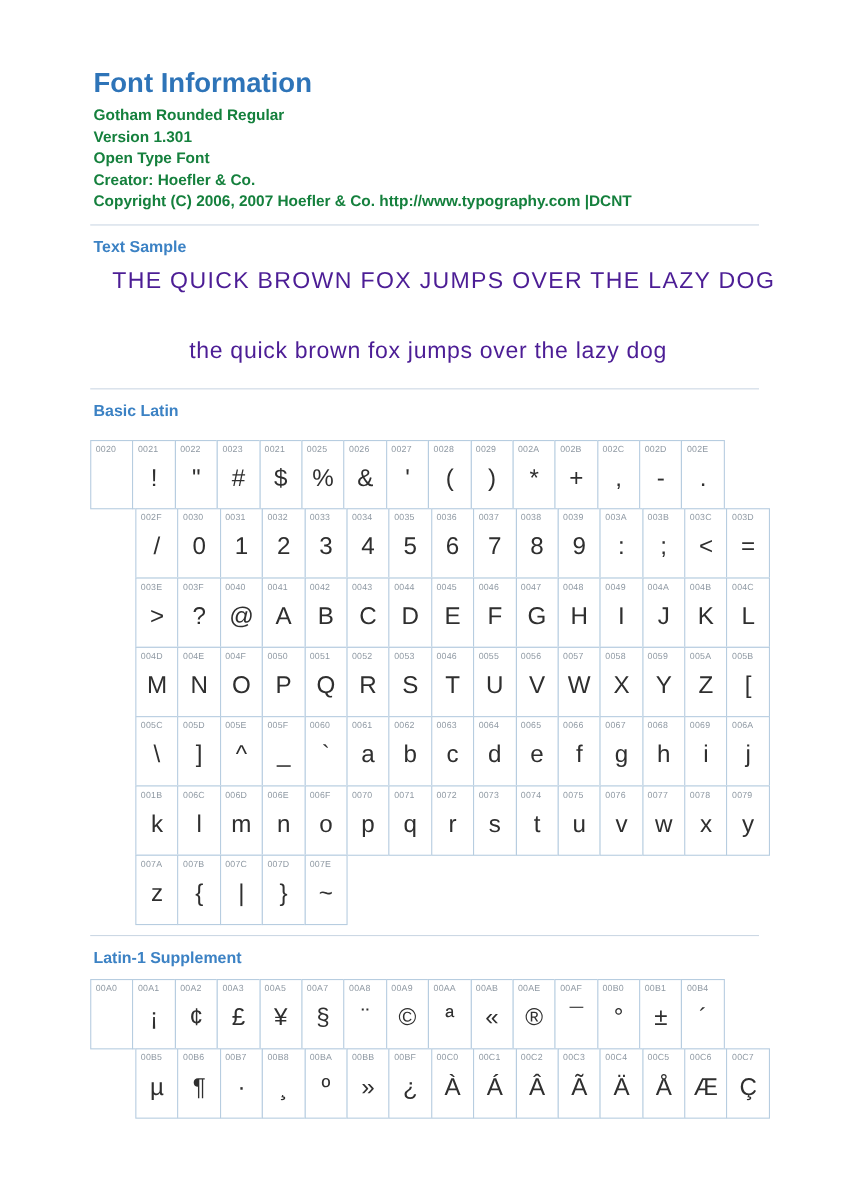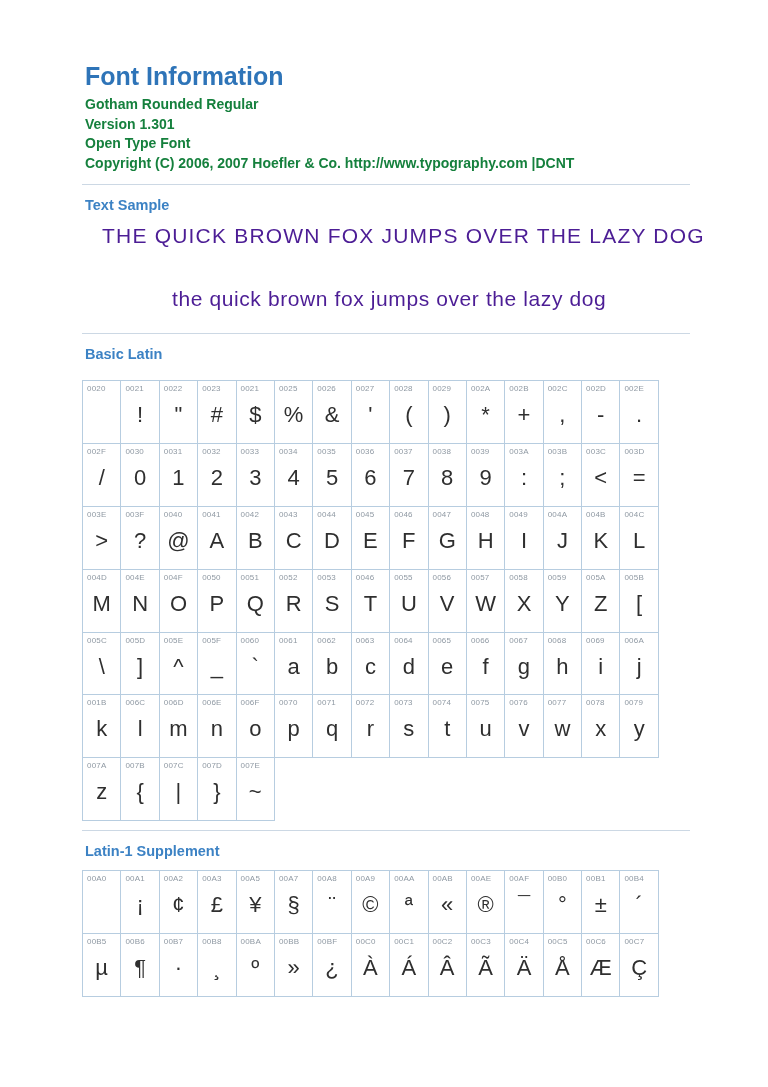--- a/index.html
+++ b/index.html
@@ -44,21 +44,21 @@
     font-weight: bold;
     color: #3c82c4;
   }
   .sample { color: #4c1d95; line-height: 26px; white-space: nowrap; }
   .sample.upper { margin: 9px 0 0 20px;  font-size: 21px; letter-spacing: 1.2px; }
   .sample.lower { margin: 37px 0 0 90px; font-size: 21px; letter-spacing: 0.6px; }
 
   .glyph-table { margin-top: 17px; }
   .glyph-table.second { margin-top: 10px; }
   .glyph-row { display: flex; }
-  .glyph-row + .glyph-row { margin-top: -1px; }
+  .glyph-row + .glyph-row { margin-top: -1px; margin-left: 41px; }
   .glyph-cell {
     position: relative;
     width: 39.4px;
     height: 63.9px;
     border: 1px solid #b7cde0;
     background: #ffffff;
     flex: 0 0 auto;
   }
   .glyph-cell + .glyph-cell { margin-left: -1px; }
   .cell-code {
@@ -85,20 +85,21 @@
 
 <div class="page">
   <div class="content">
 
     <h1 class="title">Font Information</h1>
 
     <div class="info">
       <div>Gotham Rounded Regular</div>
       <div>Version 1.301</div>
       <div>Open Type Font</div>
+      <div>Creator: Hoefler &amp; Co.</div>
       <div>Copyright (C) 2006, 2007 Hoefler &amp; Co. http://www.typography.com |DCNT</div>
     </div>
 
     <hr class="rule r1">
 
     <h2 class="section-heading">Text Sample</h2>
     <div class="sample upper">THE QUICK BROWN FOX JUMPS OVER THE LAZY DOG</div>
     <div class="sample lower">the quick brown fox jumps over the lazy dog</div>
 
     <hr class="rule r2">

